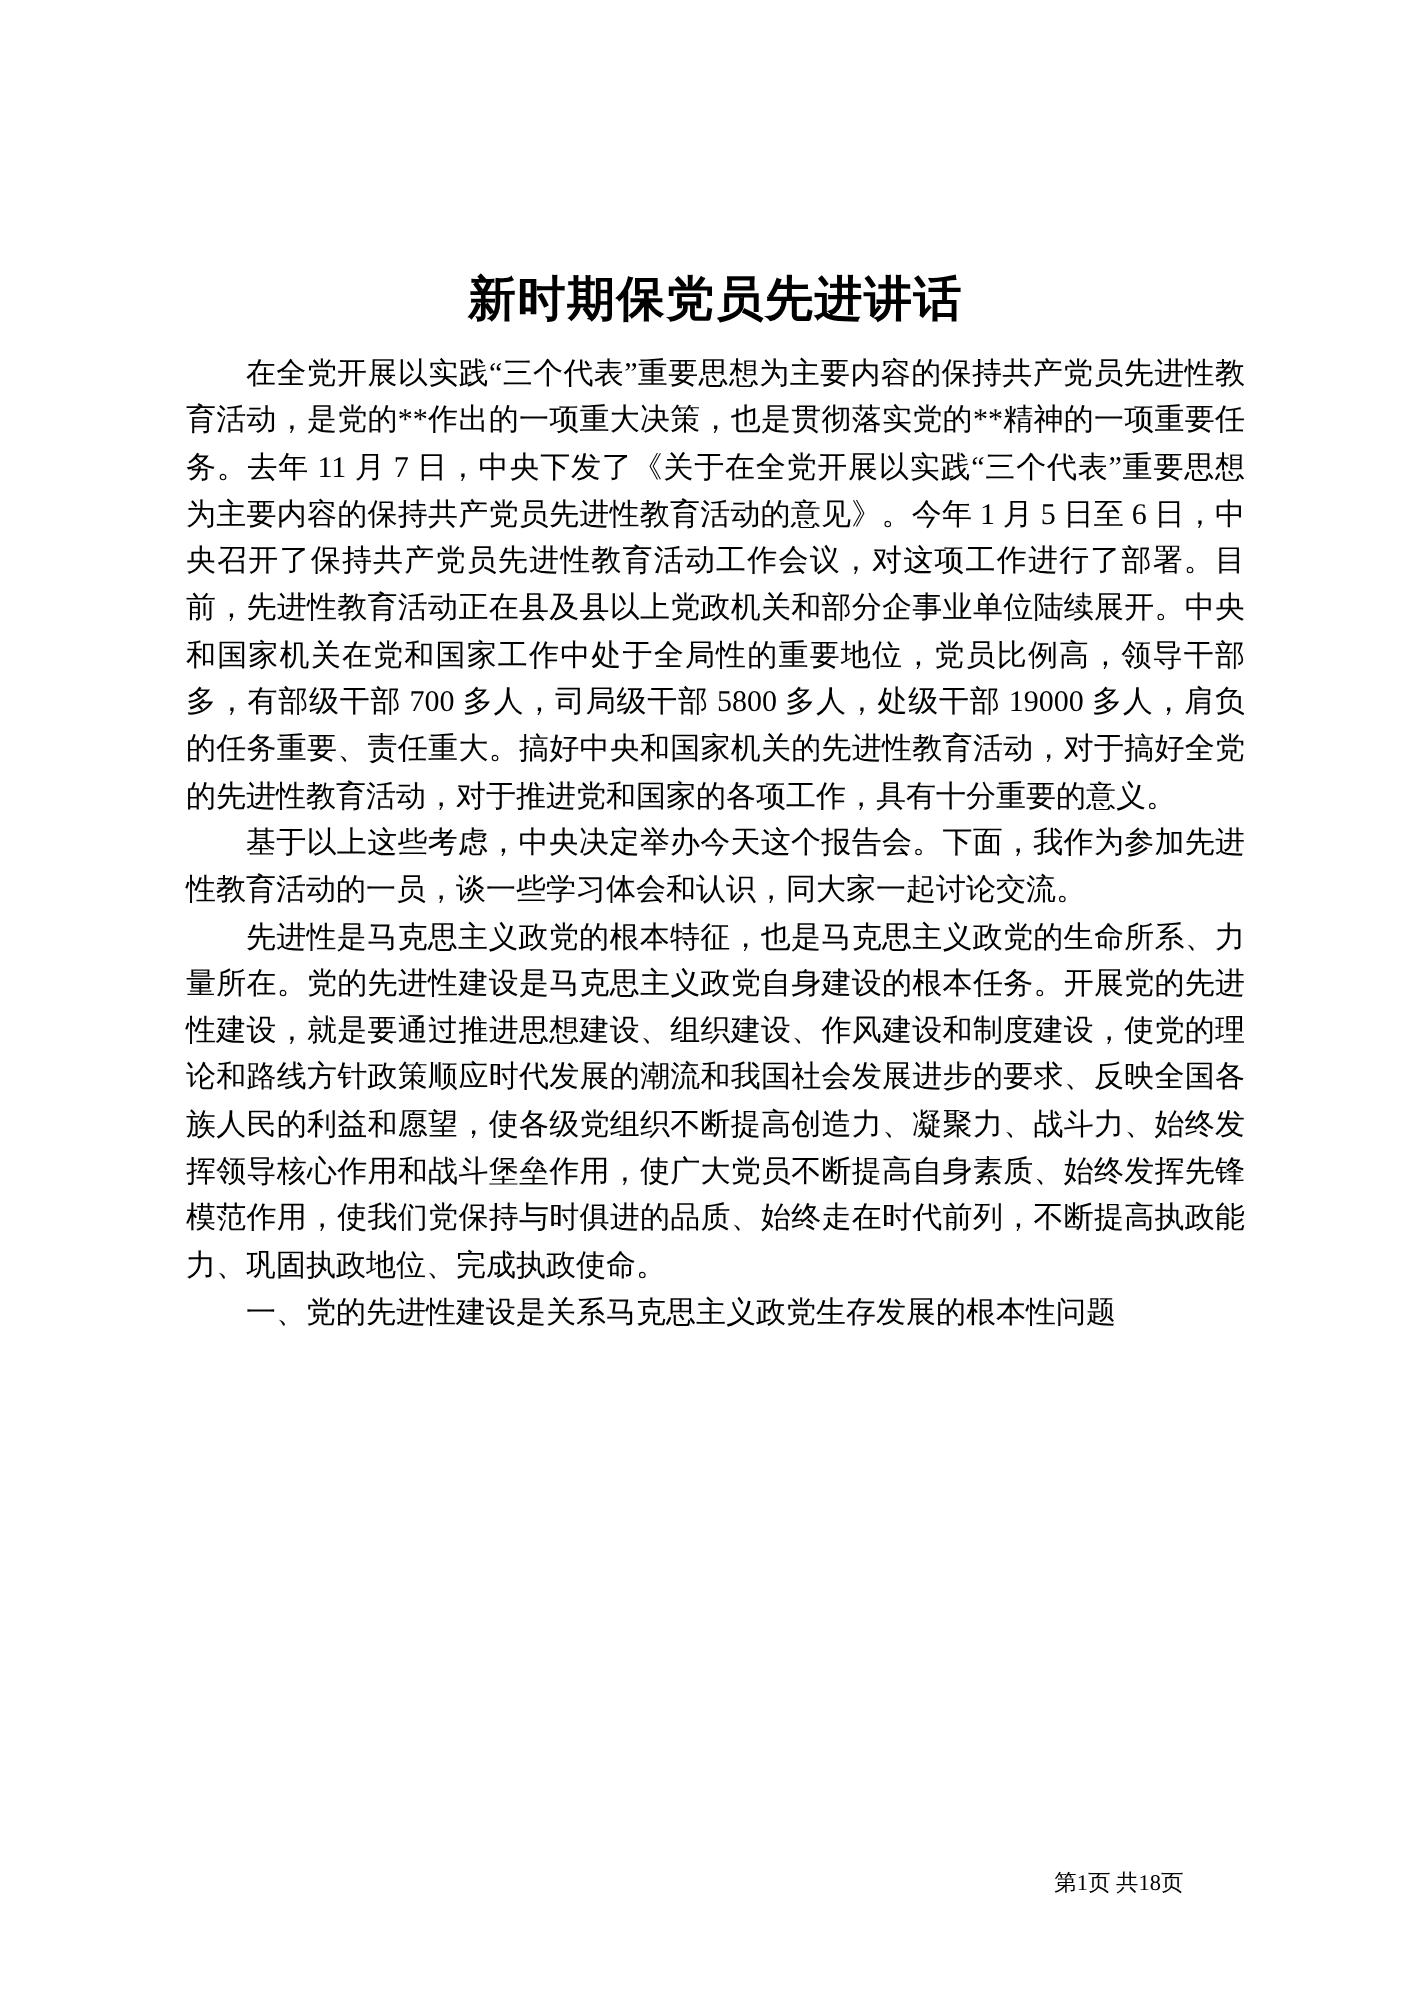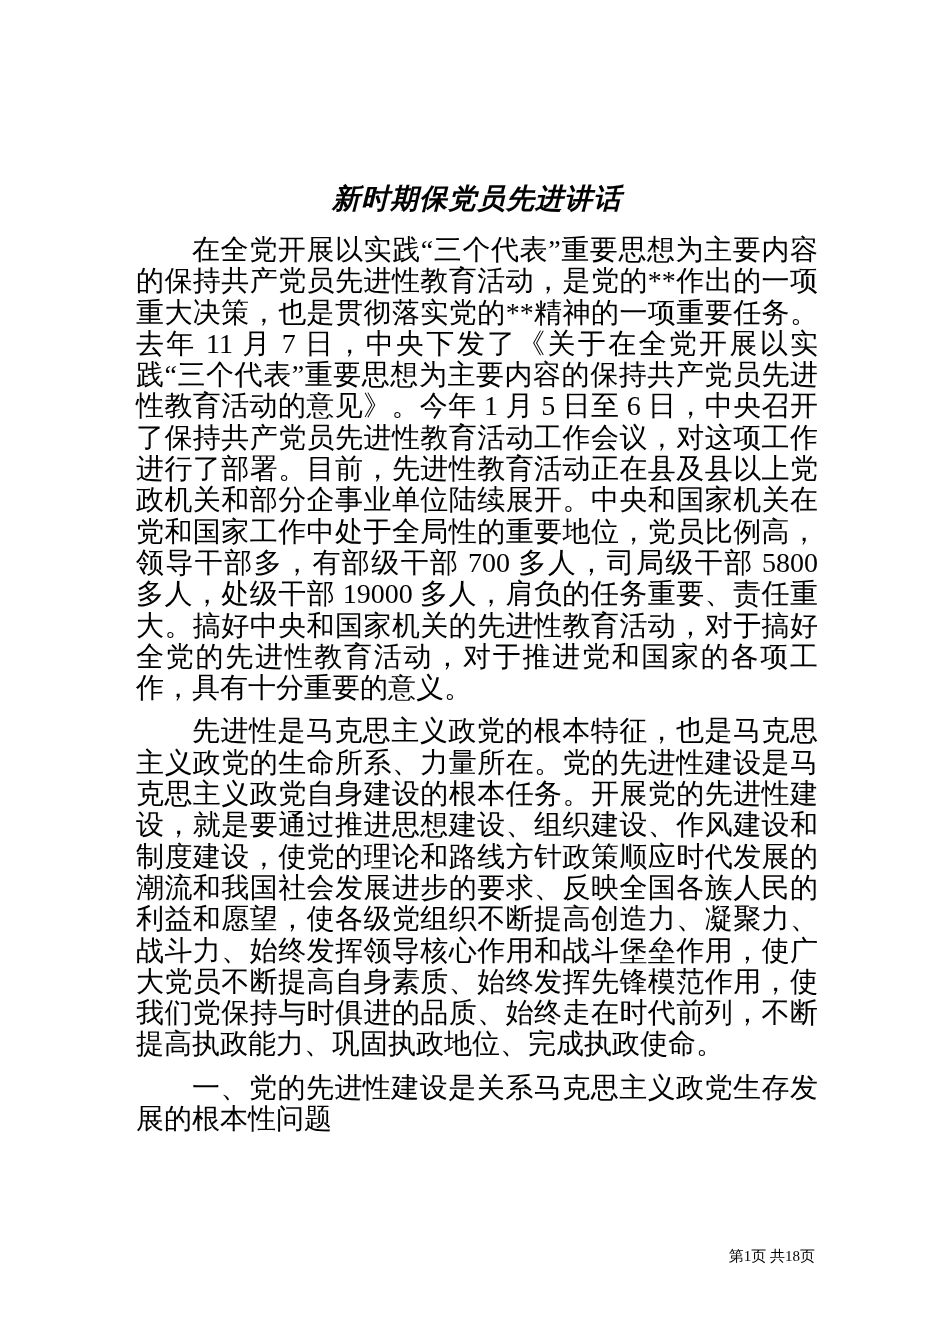--- a/index.html
+++ b/index.html
@@ -20,49 +20,49 @@
     background: #ffffff;
     overflow: hidden;
   }
   .content {
     position: absolute;
     left: 124px;
     top: 178px;
     width: 706px;
   }
   .doc-title {
-    font-size: 28px;
+    font-size: 32px;
     font-weight: bold;
     text-align: center;
     margin: 0 0 14px 0;
     line-height: 42px;
     letter-spacing: 1px;
-    font-style: italic;
   }
   .para {
-    font-size: 28px;
+    font-size: 20px;
     line-height: 31.3px;
     text-align: justify;
     text-indent: 2em;
-    margin: 12px;
+    margin: 0;
     word-break: break-all;
   }
   .footer {
     position: absolute;
     top: 1246px;
-    right: 135px;
+    right: 161px;
     font-size: 15px;
     line-height: 20px;
     color: #000000;
   }
 </style>
 </head>
 <body>
 
 <div class="page">
   <div class="content">
     <h1 class="doc-title">新时期保党员先进讲话</h1>
     <p class="para">在全党开展以实践“三个代表”重要思想为主要内容的保持共产党员先进性教育活动，是党的**作出的一项重大决策，也是贯彻落实党的**精神的一项重要任务。去年 11 月 7 日，中央下发了《关于在全党开展以实践“三个代表”重要思想为主要内容的保持共产党员先进性教育活动的意见》。今年 1 月 5 日至 6 日，中央召开了保持共产党员先进性教育活动工作会议，对这项工作进行了部署。目前，先进性教育活动正在县及县以上党政机关和部分企事业单位陆续展开。中央和国家机关在党和国家工作中处于全局性的重要地位，党员比例高，领导干部多，有部级干部 700 多人，司局级干部 5800 多人，处级干部 19000 多人，肩负的任务重要、责任重大。搞好中央和国家机关的先进性教育活动，对于搞好全党的先进性教育活动，对于推进党和国家的各项工作，具有十分重要的意义。</p>
+    <p class="para">基于以上这些考虑，中央决定举办今天这个报告会。下面，我作为参加先进性教育活动的一员，谈一些学习体会和认识，同大家一起讨论交流。</p>
     <p class="para">先进性是马克思主义政党的根本特征，也是马克思主义政党的生命所系、力量所在。党的先进性建设是马克思主义政党自身建设的根本任务。开展党的先进性建设，就是要通过推进思想建设、组织建设、作风建设和制度建设，使党的理论和路线方针政策顺应时代发展的潮流和我国社会发展进步的要求、反映全国各族人民的利益和愿望，使各级党组织不断提高创造力、凝聚力、战斗力、始终发挥领导核心作用和战斗堡垒作用，使广大党员不断提高自身素质、始终发挥先锋模范作用，使我们党保持与时俱进的品质、始终走在时代前列，不断提高执政能力、巩固执政地位、完成执政使命。</p>
     <p class="para">一、党的先进性建设是关系马克思主义政党生存发展的根本性问题</p>
   </div>
   <div class="footer">第1页 共18页</div>
 </div>
 
 </body></html>

